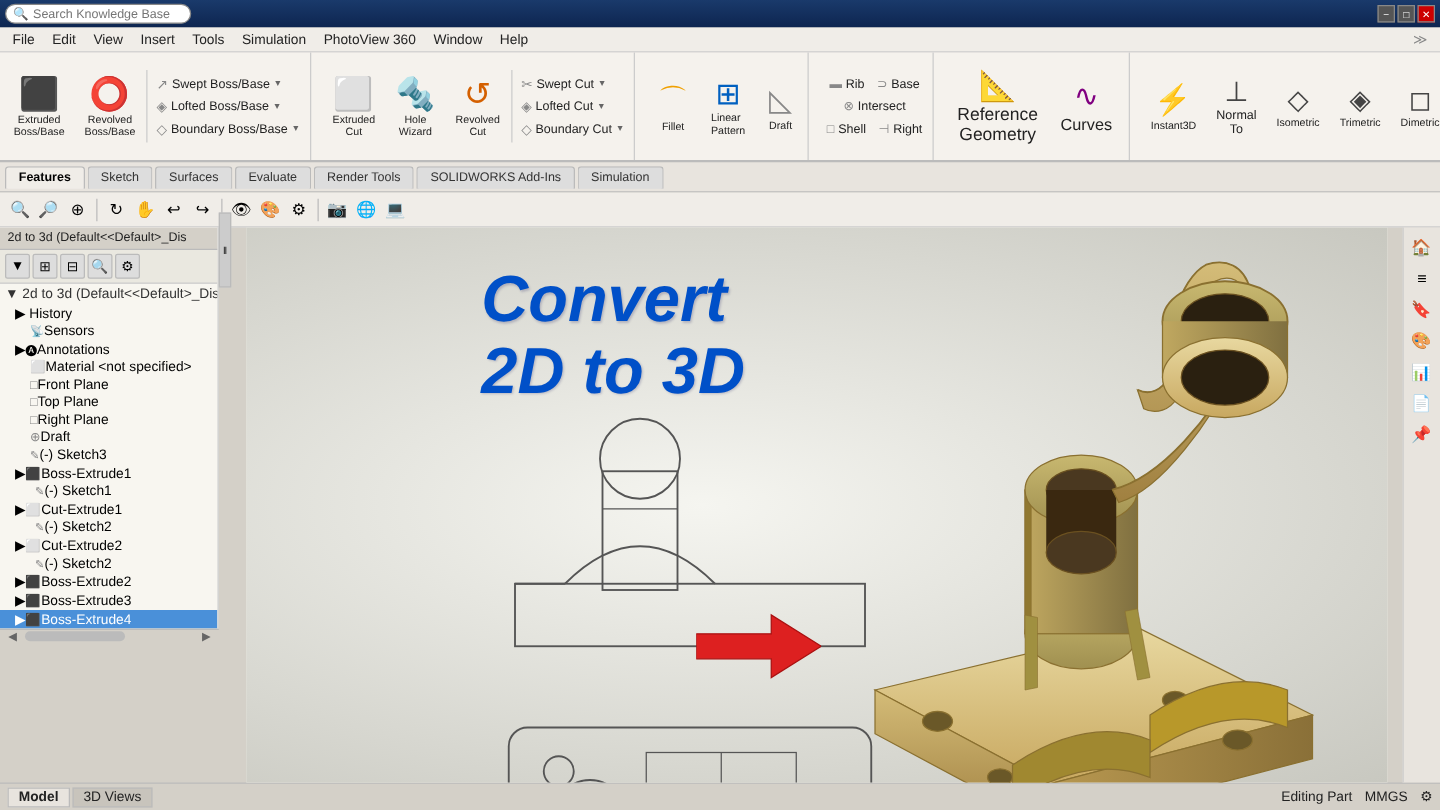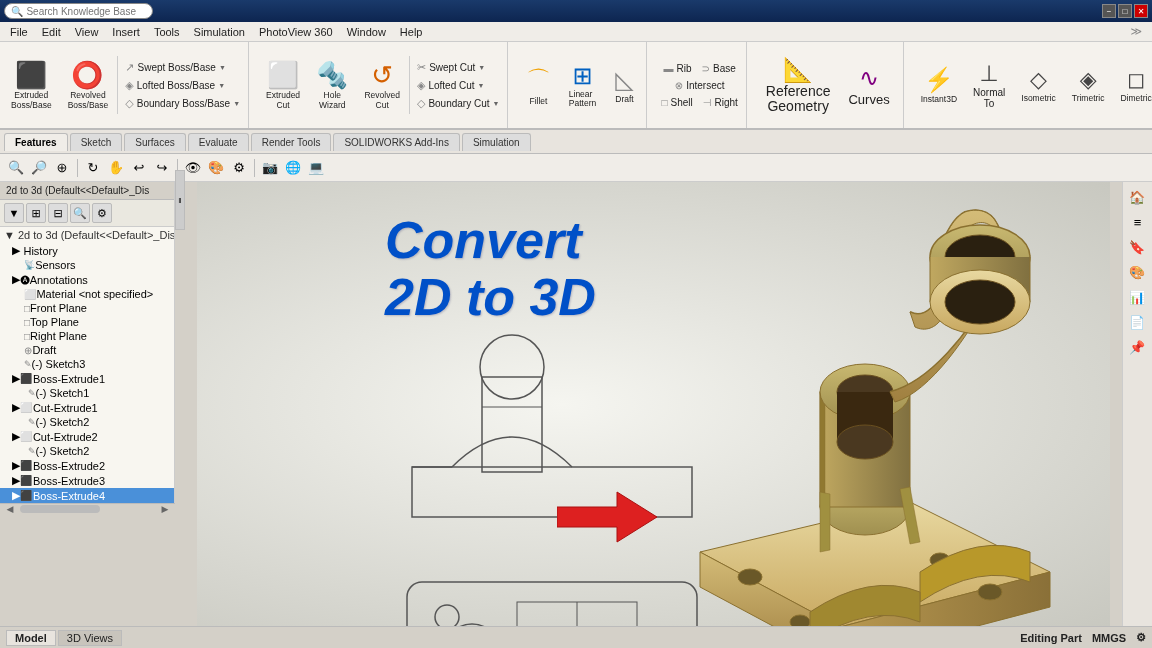--- a/index.html
+++ b/index.html
@@ -95,21 +95,21 @@
 
     
     #statusbar {
       height: 22px; background: #d4d0c8; border-top: 1px solid #bbb;
       display: flex; align-items: center; padding: 0 6px;
       font-size: 11px; color: #222; gap: 10px;
     }
     #statusbar .status-tabs { display: flex; gap: 2px; }
     .status-tab { padding: 1px 8px; border: 1px solid #bbb; background: #c8c4bc; font-size: 11px; cursor: pointer; }
     .status-tab.active { background: #e8e4de; font-weight: bold; }
-    .status-right { margin-left: auto; display: flex; gap: 10px; align-items: center; font-weight: bold; }
+    .status-right { margin-left: auto; display: flex; gap: 10px; align-items: center; }
 
     
     #right-toolbar {
       width: 30px; background: #e8e4de; border-left: 1px solid #ccc;
       display: flex; flex-direction: column; align-items: center; padding: 4px 0; gap: 3px;
     }
     .rt-btn { width: 22px; height: 22px; display:flex; align-items:center; justify-content:center; cursor:pointer; border:1px solid transparent; border-radius:2px; font-size:13px; }
 
     
     .sw-logo { display: flex; align-items: center; gap: 2px; }

